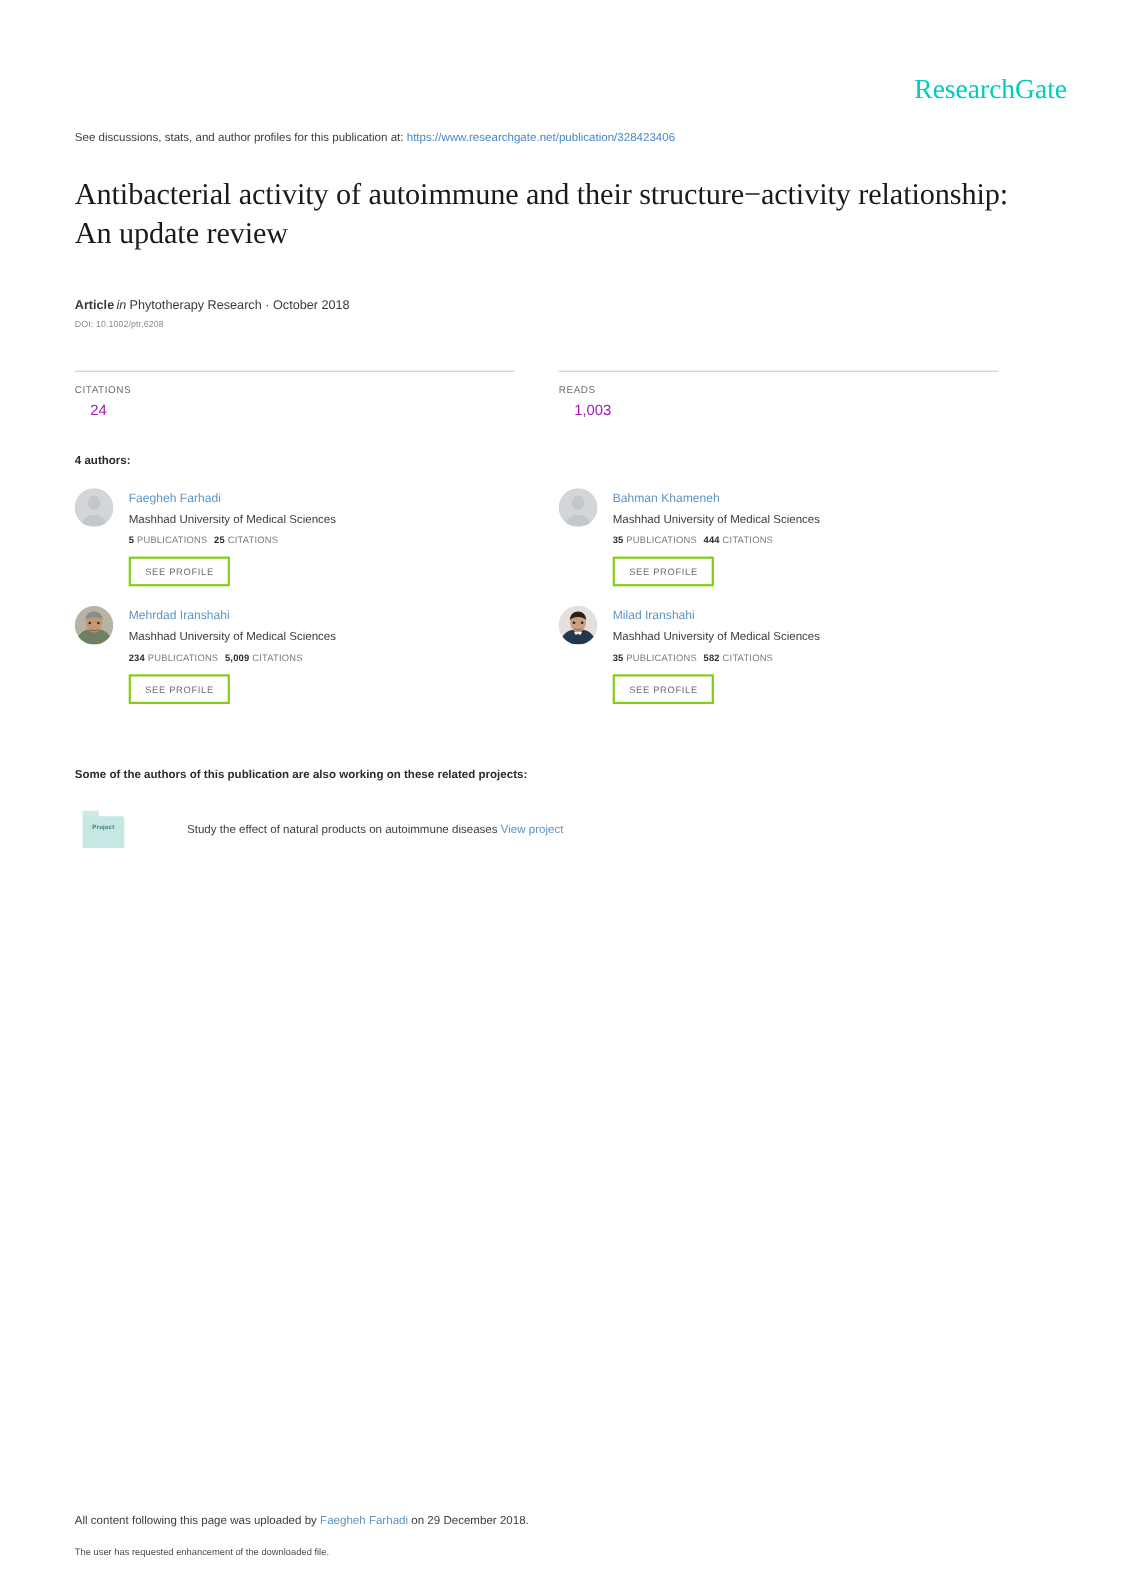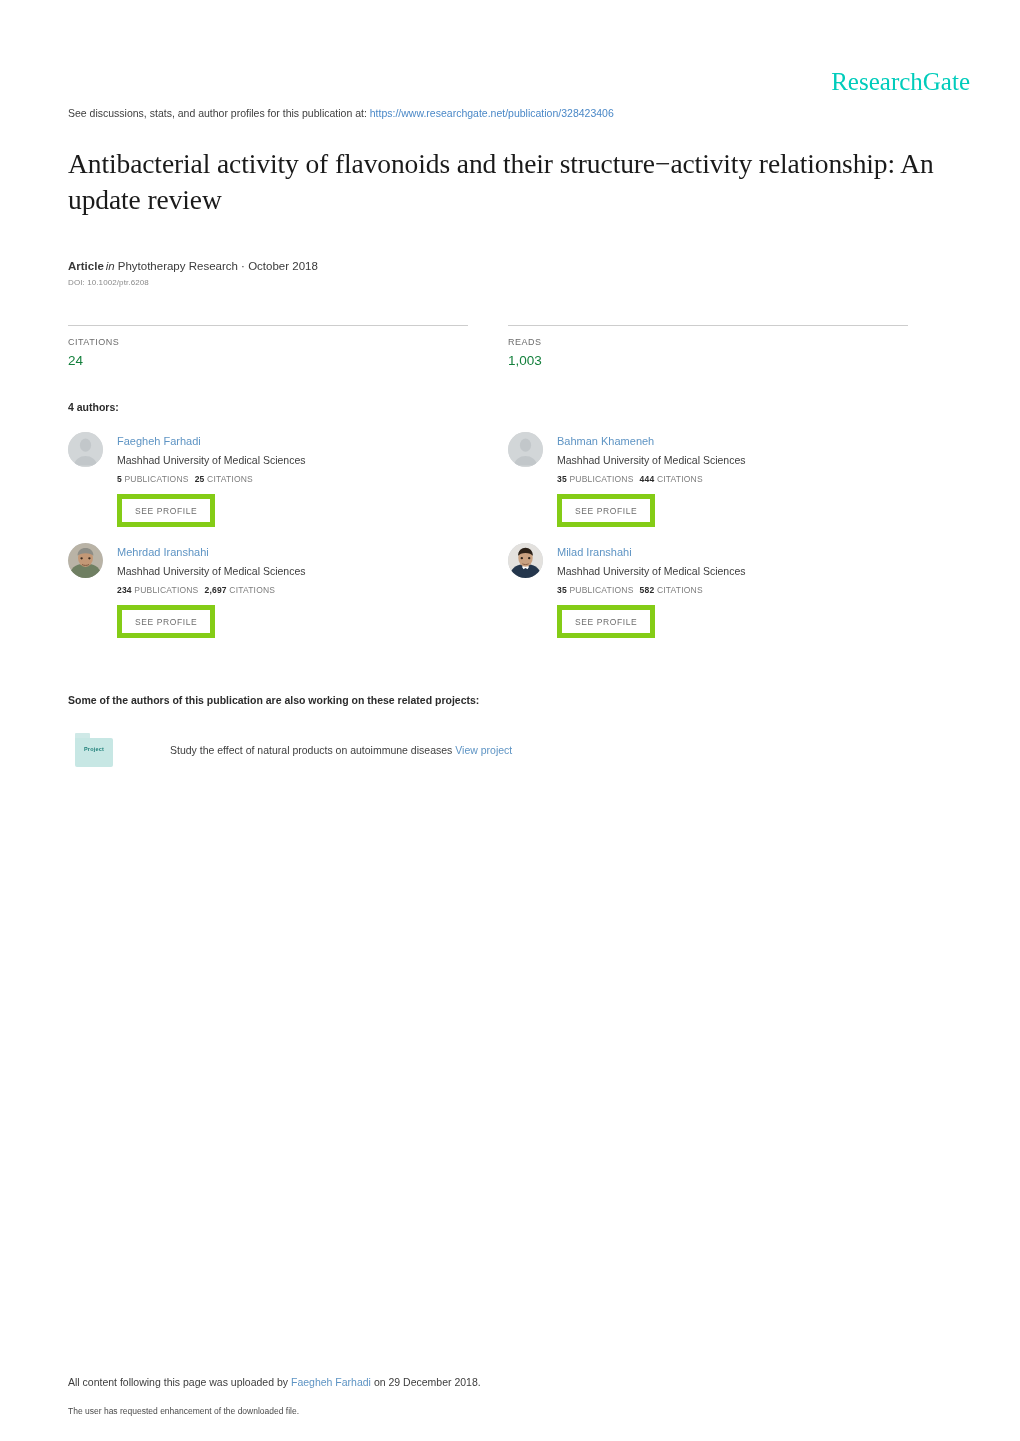--- a/index.html
+++ b/index.html
@@ -31,21 +31,21 @@
     font-family: "Liberation Serif", serif;
     font-size: 25px;
     color: #00ccbb;
     letter-spacing: 0px;
     white-space: nowrap;
   }
 
   .content {
     position: absolute;
     left: 68px;
-    top: 106px;
+    top: 118px;
     width: 880px;
   }
 
   .discussions-line {
     font-size: 10.5px;
     color: #404040;
     line-height: 14px;
     white-space: nowrap;
   }
   .discussions-line .url {
@@ -100,21 +100,22 @@
   .stat-label {
     margin-top: 11px;
     font-size: 9px;
     letter-spacing: 0.5px;
     color: #6d6d6d;
     text-transform: uppercase;
   }
   .stat-value {
     margin-top: 6px;
     font-size: 13.5px;
-    color: #15803d;
+    color: #a21caf;
+    margin-left: 14px;
   }
 
   
   .authors-heading {
     margin-top: 33px;
     font-size: 10.5px;
     font-weight: bold;
     color: #2b2b2b;
   }
 
@@ -164,21 +165,21 @@
     font-size: 8.5px;
     color: #7c7c7c;
     letter-spacing: 0.2px;
   }
   .author-stats b { color: #2b2b2b; font-weight: bold; }
   .author-stats .gap { display: inline-block; width: 6px; }
 
   .see-profile {
     margin-top: 10px;
     display: inline-block;
-    border: 5px solid #84cc16;
+    border: 2px solid #84cc16;
     background: #fff;
     color: #6d6d6d;
     font-size: 8.5px;
     letter-spacing: 0.6px;
     padding: 7px 13px 6px 13px;
     line-height: 10px;
     cursor: pointer;
     font-family: "Liberation Sans", sans-serif;
   }
 
@@ -266,21 +267,21 @@
 
   <div class="rg-logo">ResearchGate</div>
 
   <div class="content">
 
     <div class="discussions-line">
       <span>See discussions, stats, and author profiles for this publication at:</span>
       <a class="url" href="#">https://www.researchgate.net/publication/328423406</a>
     </div>
 
-    <h1 class="title">Antibacterial activity of flavonoids and their structure−activity relationship: An update review</h1>
+    <h1 class="title">Antibacterial activity of autoimmune and their structure−activity relationship: An update review</h1>
 
     <div class="article-meta">
       <span class="kind">Article</span><span class="inword">in</span><span>Phytotherapy Research · October 2018</span>
       <div class="doi">DOI: 10.1002/ptr.6208</div>
     </div>
 
     <div class="stats">
       <div class="stat-col">
         <div class="stat-rule"></div>
         <div class="stat-label">CITATIONS</div>
@@ -347,21 +348,21 @@
             <ellipse cx="13.6" cy="15.3" rx="1.2" ry="1.1" fill="#3a2b20"></ellipse>
             <ellipse cx="21.4" cy="15.3" rx="1.2" ry="1.1" fill="#3a2b20"></ellipse>
             <path d="M14 21.5c1.8 1.2 5.2 1.2 7 0" stroke="#7d5a42" stroke-width="1" fill="none"></path>
           </svg>
         </div>
         <div class="author-body">
           <a class="author-name" href="#">Mehrdad Iranshahi</a>
           <div class="author-inst">Mashhad University of Medical Sciences</div>
           <div class="author-stats">
             <b>234</b>
-            <span>PUBLICATIONS</span><span class="gap"></span><b>2,697</b>
+            <span>PUBLICATIONS</span><span class="gap"></span><b>5,009</b>
             <span>CITATIONS</span>
           </div>
           <div class="see-profile">SEE PROFILE</div>
         </div>
       </div>
 
       <div class="author">
         <div class="avatar">
           <svg viewBox="0 0 35 35" xmlns="http://www.w3.org/2000/svg" aria-hidden="true">
             <circle cx="17.5" cy="17.5" r="17.5" fill="#e3e1de"></circle>

